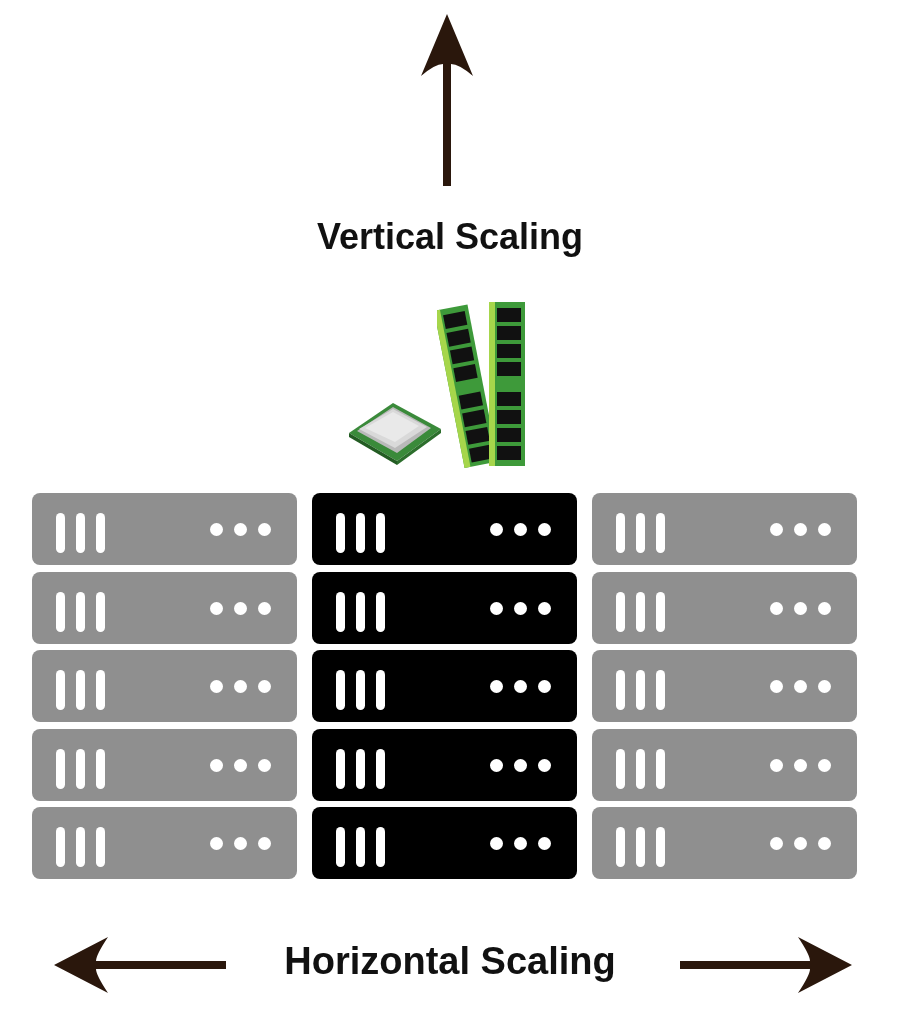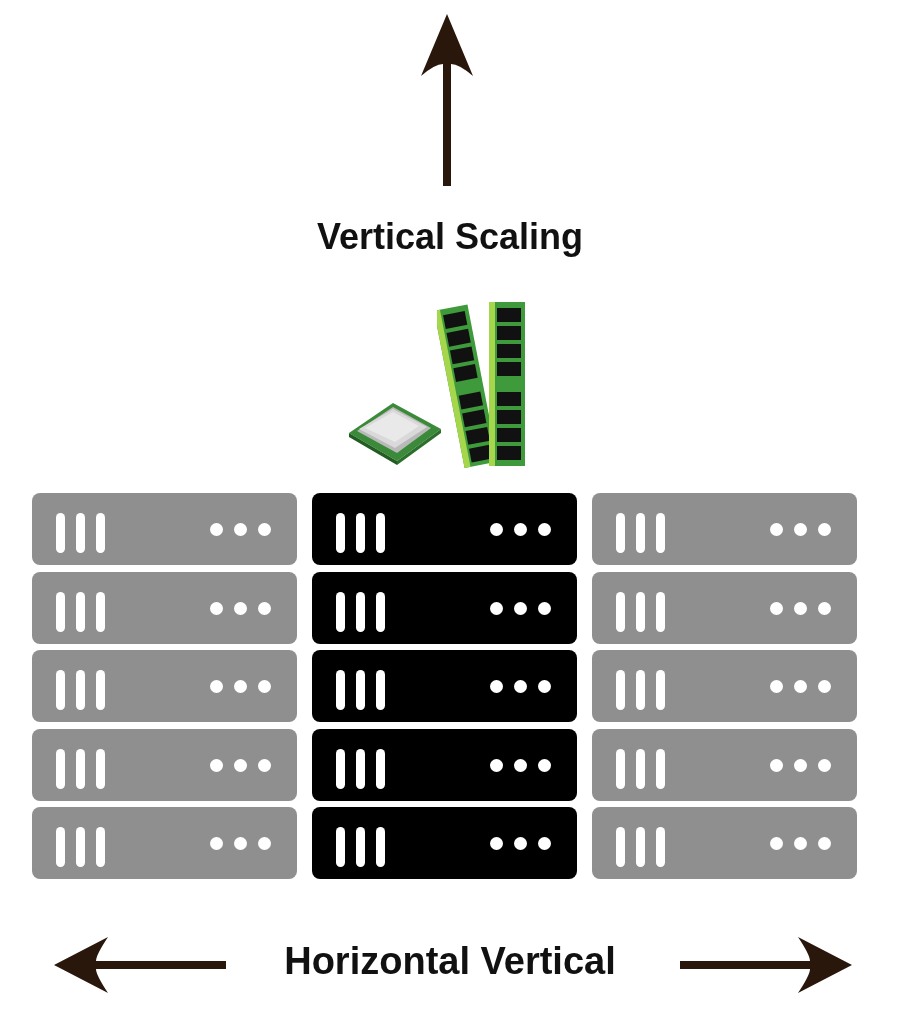--- a/index.html
+++ b/index.html
@@ -249,13 +249,13 @@
     </div>
   </div>
 
 <svg class="abs" style="left:50px;top:935px" width="180" height="60" viewBox="0 0 180 60">
   <path d="M4 30 L58 2 Q46 20 46 26 L176 26 L176 34 L46 34 Q46 40 58 58 Z" fill="#2a170c"></path>
 </svg>
 <svg class="abs" style="left:676px;top:935px" width="180" height="60" viewBox="0 0 180 60">
   <path d="M176 30 L122 2 Q134 20 134 26 L4 26 L4 34 L134 34 Q134 40 122 58 Z" fill="#2a170c"></path>
 </svg>
 
-<div id="h-label" class="abs label">Horizontal Vertical</div>
+<div id="h-label" class="abs label">Horizontal Scaling</div>
 
 </body></html>

